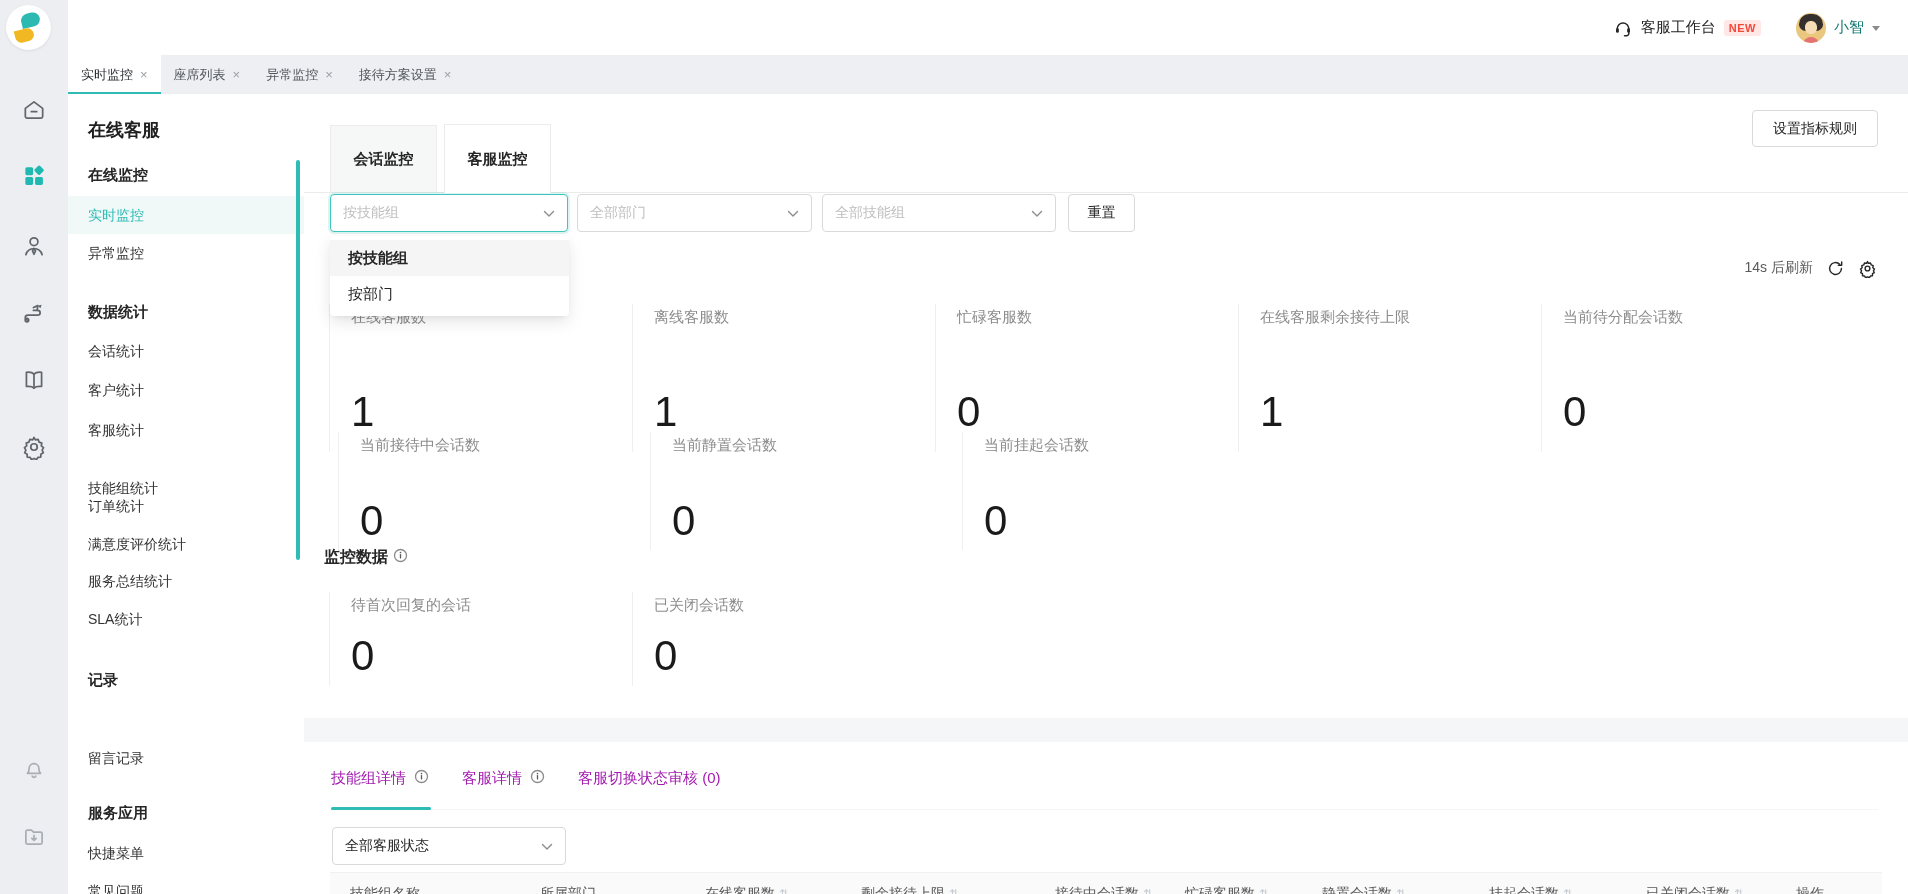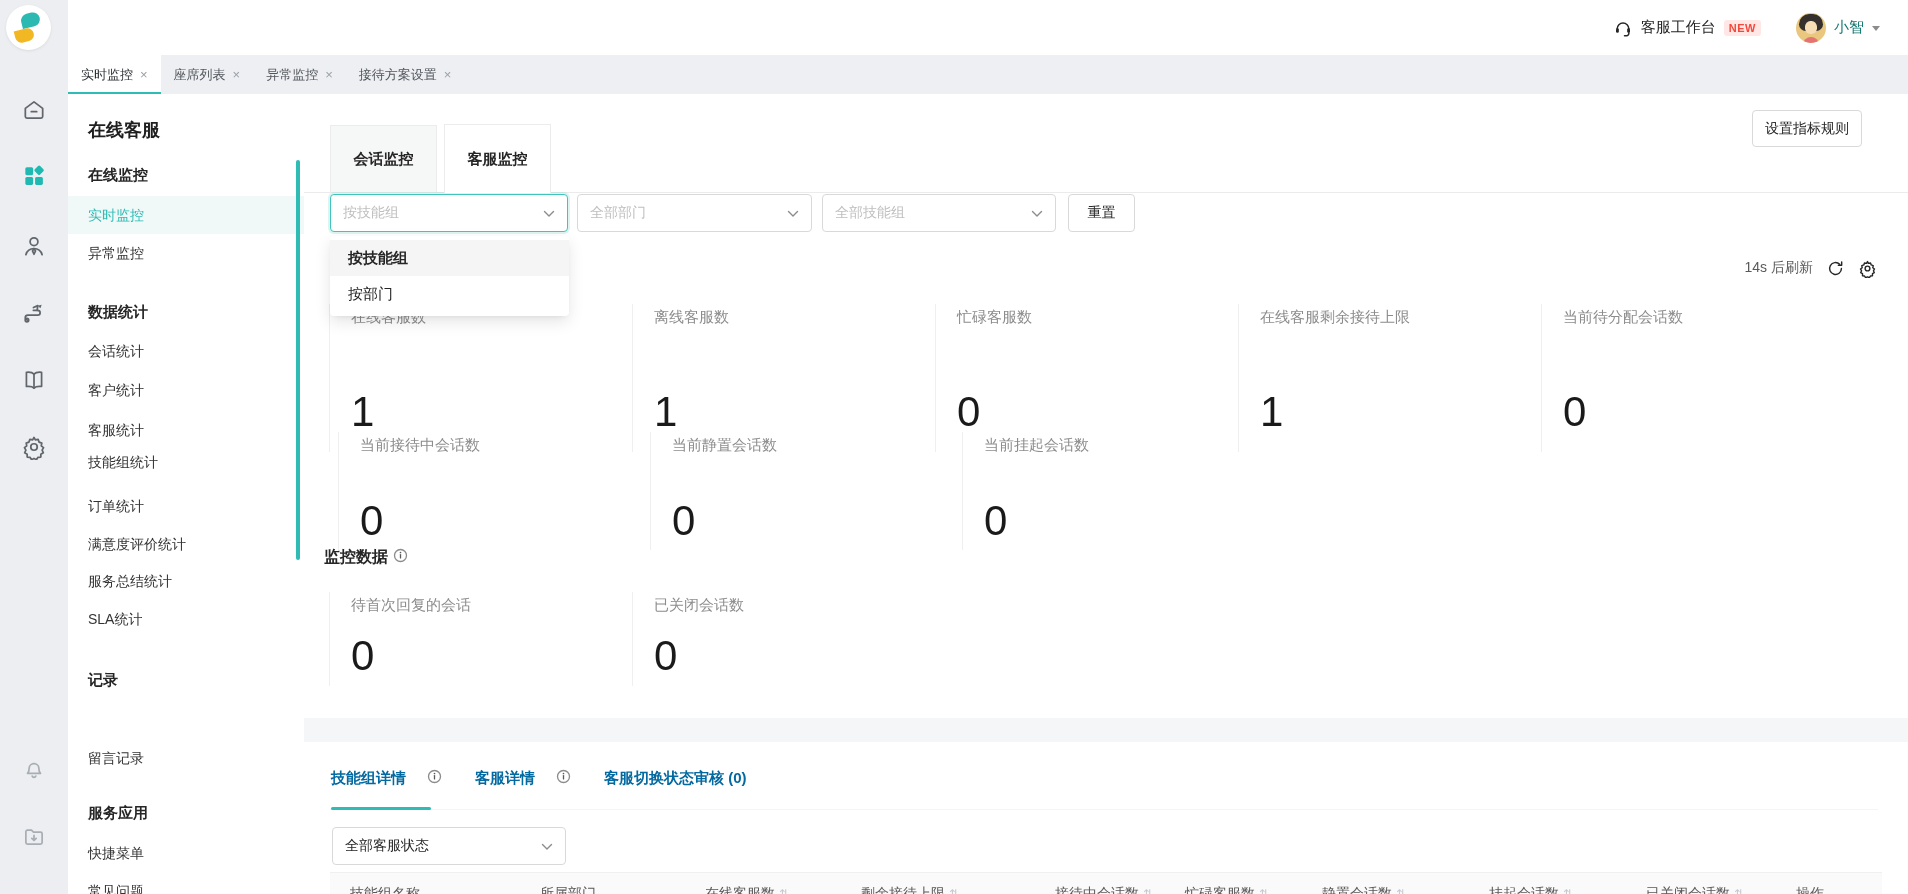--- a/index.html
+++ b/index.html
@@ -61,21 +61,21 @@
   
   .main { position:absolute; left:304px; top:94px; right:0; bottom:0; background:#fff; }
 
   .main-tab-divider { position:absolute; left:0; right:0; top:98px; height:1px; background:#ebebeb; }
   .main-tabs { position:absolute; left:26px; top:30px; display:flex; }
   .m-tab { width:107px; height:69px; display:flex; align-items:center; justify-content:center;
     font-size:15px; font-weight:600; color:#262626; cursor:pointer; }
   .m-tab.inactive { background:#f6f7f7; border:1px solid #ececec; height:68px; margin-top:1px; }
   .m-tab.active { background:#fff; border:1px solid #ececec; border-bottom:none; margin-left:7px; z-index:2; }
 
-  .settings-btn { position:absolute; left:1448px; top:16px; width:110px; height:37px; background:#fff;
+  .settings-btn { position:absolute; left:1448px; top:16px; width:126px; height:37px; background:#fff;
     border:1px solid #d9d9d9; border-radius:4px; font-size:14px; color:#262626; display:flex;
     align-items:center; justify-content:center; cursor:pointer; }
 
   .select { position:absolute; top:100px; height:38px; background:#fff; border:1px solid #d9d9d9;
     border-radius:4px; display:flex; align-items:center; padding:0 12px; font-size:14px; cursor:pointer; }
   .select .ph { color:#bfbfbf; flex:1; }
   .select .val { color:#262626; flex:1; }
   .select.focused { border-color:#3ec6be; box-shadow:0 0 0 2px rgba(47,188,180,.16); }
   .sel-1 { left:26px; width:238px; }
   .sel-2 { left:273px; width:235px; }
@@ -106,21 +106,21 @@
   .row-1 .stat-value { margin-top:64px; }
   .row-2 .stat-value { margin-top:45px; }
   .row-mon .stat-value { margin-top:20px; }
 
   .monitor-title { position:absolute; left:20px; top:453px; display:flex; align-items:center; gap:5px;
     font-size:16px; font-weight:bold; color:#262626; }
 
   .section-gap { position:absolute; left:0; right:0; top:624px; height:24px; background:#f4f6f7; }
 
   .detail-tabs { position:absolute; left:27px; top:672px; display:flex; gap:33px; }
-  .d-tab { display:flex; align-items:center; gap:21px; font-size:15px; color:#0369a1; cursor:pointer; height:24px;font-weight:bold; }
+  .d-tab { display:flex; align-items:center; gap:8px; font-size:15px; color:#a21caf; cursor:pointer; height:24px; }
   .d-ink { position:absolute; left:27px; top:713px; width:100px; height:3px; background:#2fbcb4; border-radius:2px; }
   .d-line { position:absolute; left:26px; right:30px; top:715px; height:1px; background:#f5f5f5; }
 
   .status-select { position:absolute; left:28px; top:733px; width:234px; }
   .status-select.select { top:733px; }
 
   .table-header { position:absolute; left:26px; top:778px; width:1552px; height:44px; background:#fafafa;
     border-top:1px solid #f0f0f0; }
   .th-col { position:absolute; top:12px; font-size:14px; color:#595959; white-space:nowrap;
     display:flex; align-items:center; gap:4px; }
@@ -243,21 +243,21 @@
 
   <div class="nav">
     <div class="nav-title">在线客服</div>
     <div class="nav-sec" style="top:72px">在线监控</div>
     <div class="nav-item active" style="top:102px">实时监控</div>
     <div class="nav-item" style="top:140px">异常监控</div>
     <div class="nav-sec" style="top:209px">数据统计</div>
     <div class="nav-item" style="top:238px">会话统计</div>
     <div class="nav-item" style="top:277px">客户统计</div>
     <div class="nav-item" style="top:317px">客服统计</div>
-    <div class="nav-item" style="top:349px">技能组统计</div>
+    <div class="nav-item" style="top:375px">技能组统计</div>
     <div class="nav-item" style="top:393px">订单统计</div>
     <div class="nav-item" style="top:431px">满意度评价统计</div>
     <div class="nav-item" style="top:468px">服务总结统计</div>
     <div class="nav-item" style="top:506px">SLA统计</div>
     <div class="nav-sec" style="top:577px">记录</div>
     <div class="nav-item" style="top:645px">留言记录</div>
     <div class="nav-sec" style="top:710px">服务应用</div>
     <div class="nav-item" style="top:740px">快捷菜单</div>
     <div class="nav-item" style="top:778px">常见问题</div>
   </div>

